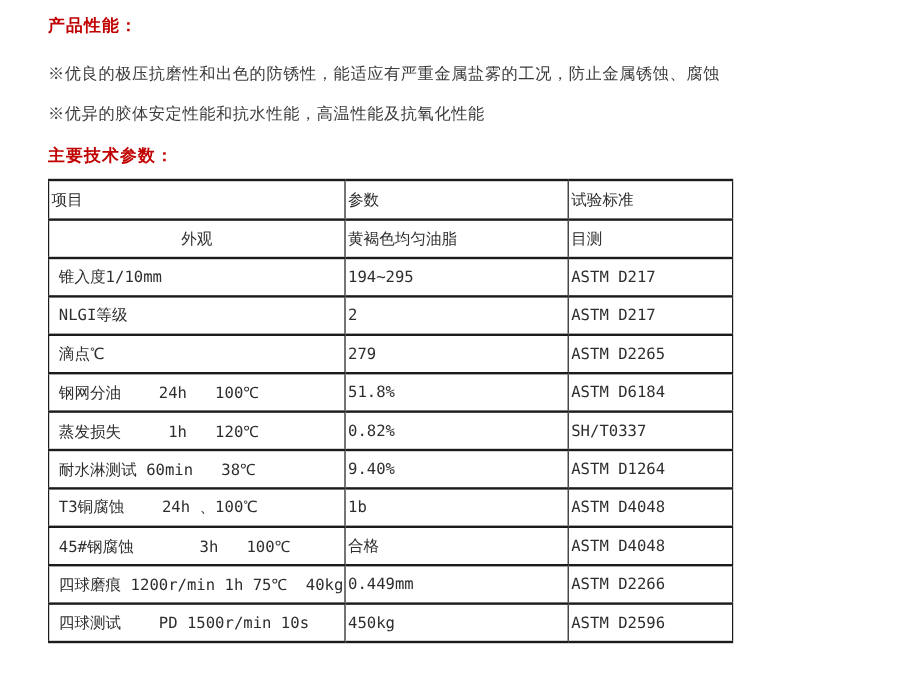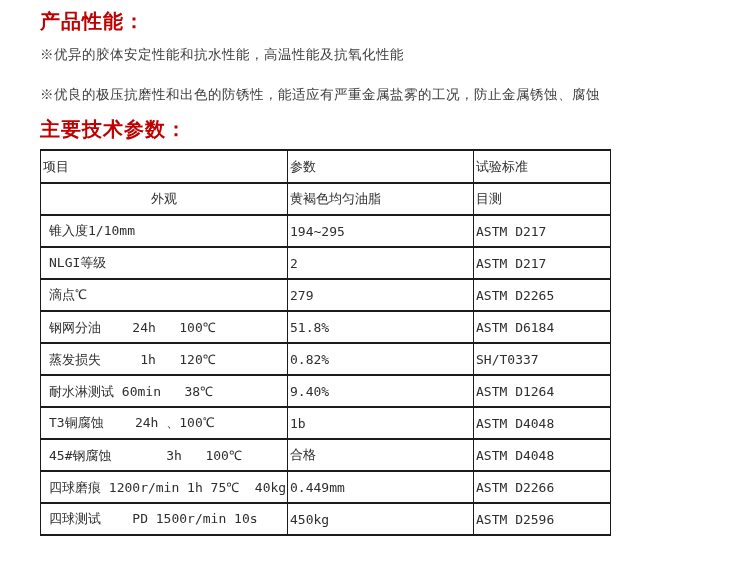--- a/index.html
+++ b/index.html
@@ -11,21 +11,21 @@
     background: #ffffff;
     font-family: "Liberation Sans", sans-serif;
     color: #3a3a3a;
     padding: 12px 0 0 40px;
     overflow: hidden;
     position: relative;
   }
 
   .red-title {
     color: #c00000;
-    font-size: 20px;
+    font-size: 14px;
     font-weight: bold;
     line-height: 18px;
     margin: 0;
     letter-spacing: 1px;
   }
 
   .para {
     font-size: 13.5px;
     line-height: 16px;
     margin: 17px 0 0 0;
@@ -75,23 +75,23 @@
     white-space: normal;
   }
 </style>
 </head>
 <body>
 
 <div class="page">
 
   <h3 class="red-title">产品性能：</h3>
 
+  <p class="para para-first">※优良的极压抗磨性和出色的防锈性，能适应有严重金属盐雾的工况，防止金属锈蚀、腐蚀</p>
+
   <p class="para">※优异的胶体安定性能和抗水性能，高温性能及抗氧化性能</p>
-
-  <p class="para para-first">※优良的极压抗磨性和出色的防锈性，能适应有严重金属盐雾的工况，防止金属锈蚀、腐蚀</p>
 
   <h3 class="red-title title-params">主要技术参数：</h3>
 
   <table class="params-table">
     <colgroup>
       <col class="c1">
         <col class="c2">
         <col class="c3">
     </colgroup>
     <thead>

